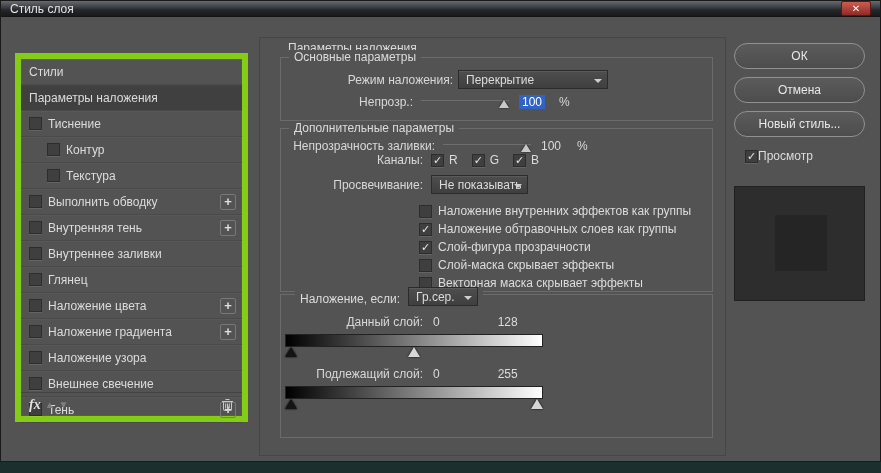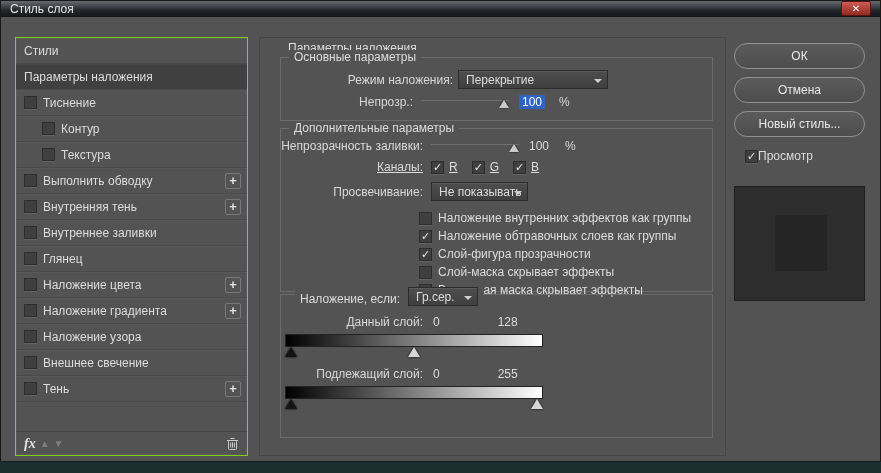--- a/index.html
+++ b/index.html
@@ -29,22 +29,22 @@
   .titlebar .title { color:#e3e3e3; font-size:12px; }
   .close-btn {
     margin-left:auto; width:30px; height:15px;
     background:linear-gradient(#cf5b52,#8e2b24);
     border:1px solid #5a1713; border-radius:2px;
     color:#fff; font-size:10px; line-height:13px; text-align:center;
     cursor:pointer;
   }
   
   .sidebar {
-    position:absolute; left:14px; top:36px; width:233px; height:419px;
-    border:1px solid #84cc16;
+    position:absolute; left:14px; top:52px; width:233px; height:369px;
+    border:6px solid #84cc16;
     background:#535353;
     box-shadow:0 0 0 1px rgba(255,255,255,0.04) inset;
   }
   .sb-item {
     height:26px; display:flex; align-items:center;
     padding:0 6px 0 8px;
     border-bottom:1px solid #4a4a4a;
     box-shadow:0 1px 0 rgba(255,255,255,0.03) inset;
     cursor:pointer;
   }
@@ -280,30 +280,30 @@
           <div class="track"></div>
           <div class="thumb" id="opacity-thumb" style="left: 78px;"></div>
         </div>
         <span class="val-sel" style="margin-left:10px;">100</span>
         <span class="unit" style="margin-left:14px;">%</span>
       </div>
     </div>
 
     <div class="groupbox g2">
       <div class="legend">Дополнительные параметры</div>
-      <div class="row" style="margin-top:10px;">
+      <div class="row" style="margin-top:10px;margin-left:12px;">
         <span class="lab">Непрозрачность заливки:</span>
         <div class="slider" style="margin-left:8px;">
           <div class="track"></div>
           <div class="thumb" id="fill-thumb" style="left: 78px;"></div>
         </div>
         <span style="margin-left:10px;">100</span>
         <span class="unit" style="margin-left:16px;">%</span>
       </div>
-      <div class="row" style="margin-top:7px;text-decoration:underline;">
+      <div class="row" style="">
         <span class="lab">Каналы:</span>
         <div id="channels-row" class="row" style="margin-left:8px; gap:14px;">
             <span class="row" style="gap: 5px;">
               <span class="checkbox checked"></span>
               <span>R</span>
             </span>
             <span class="row" style="gap: 5px;">
               <span class="checkbox checked"></span>
               <span>G</span>
             </span>

